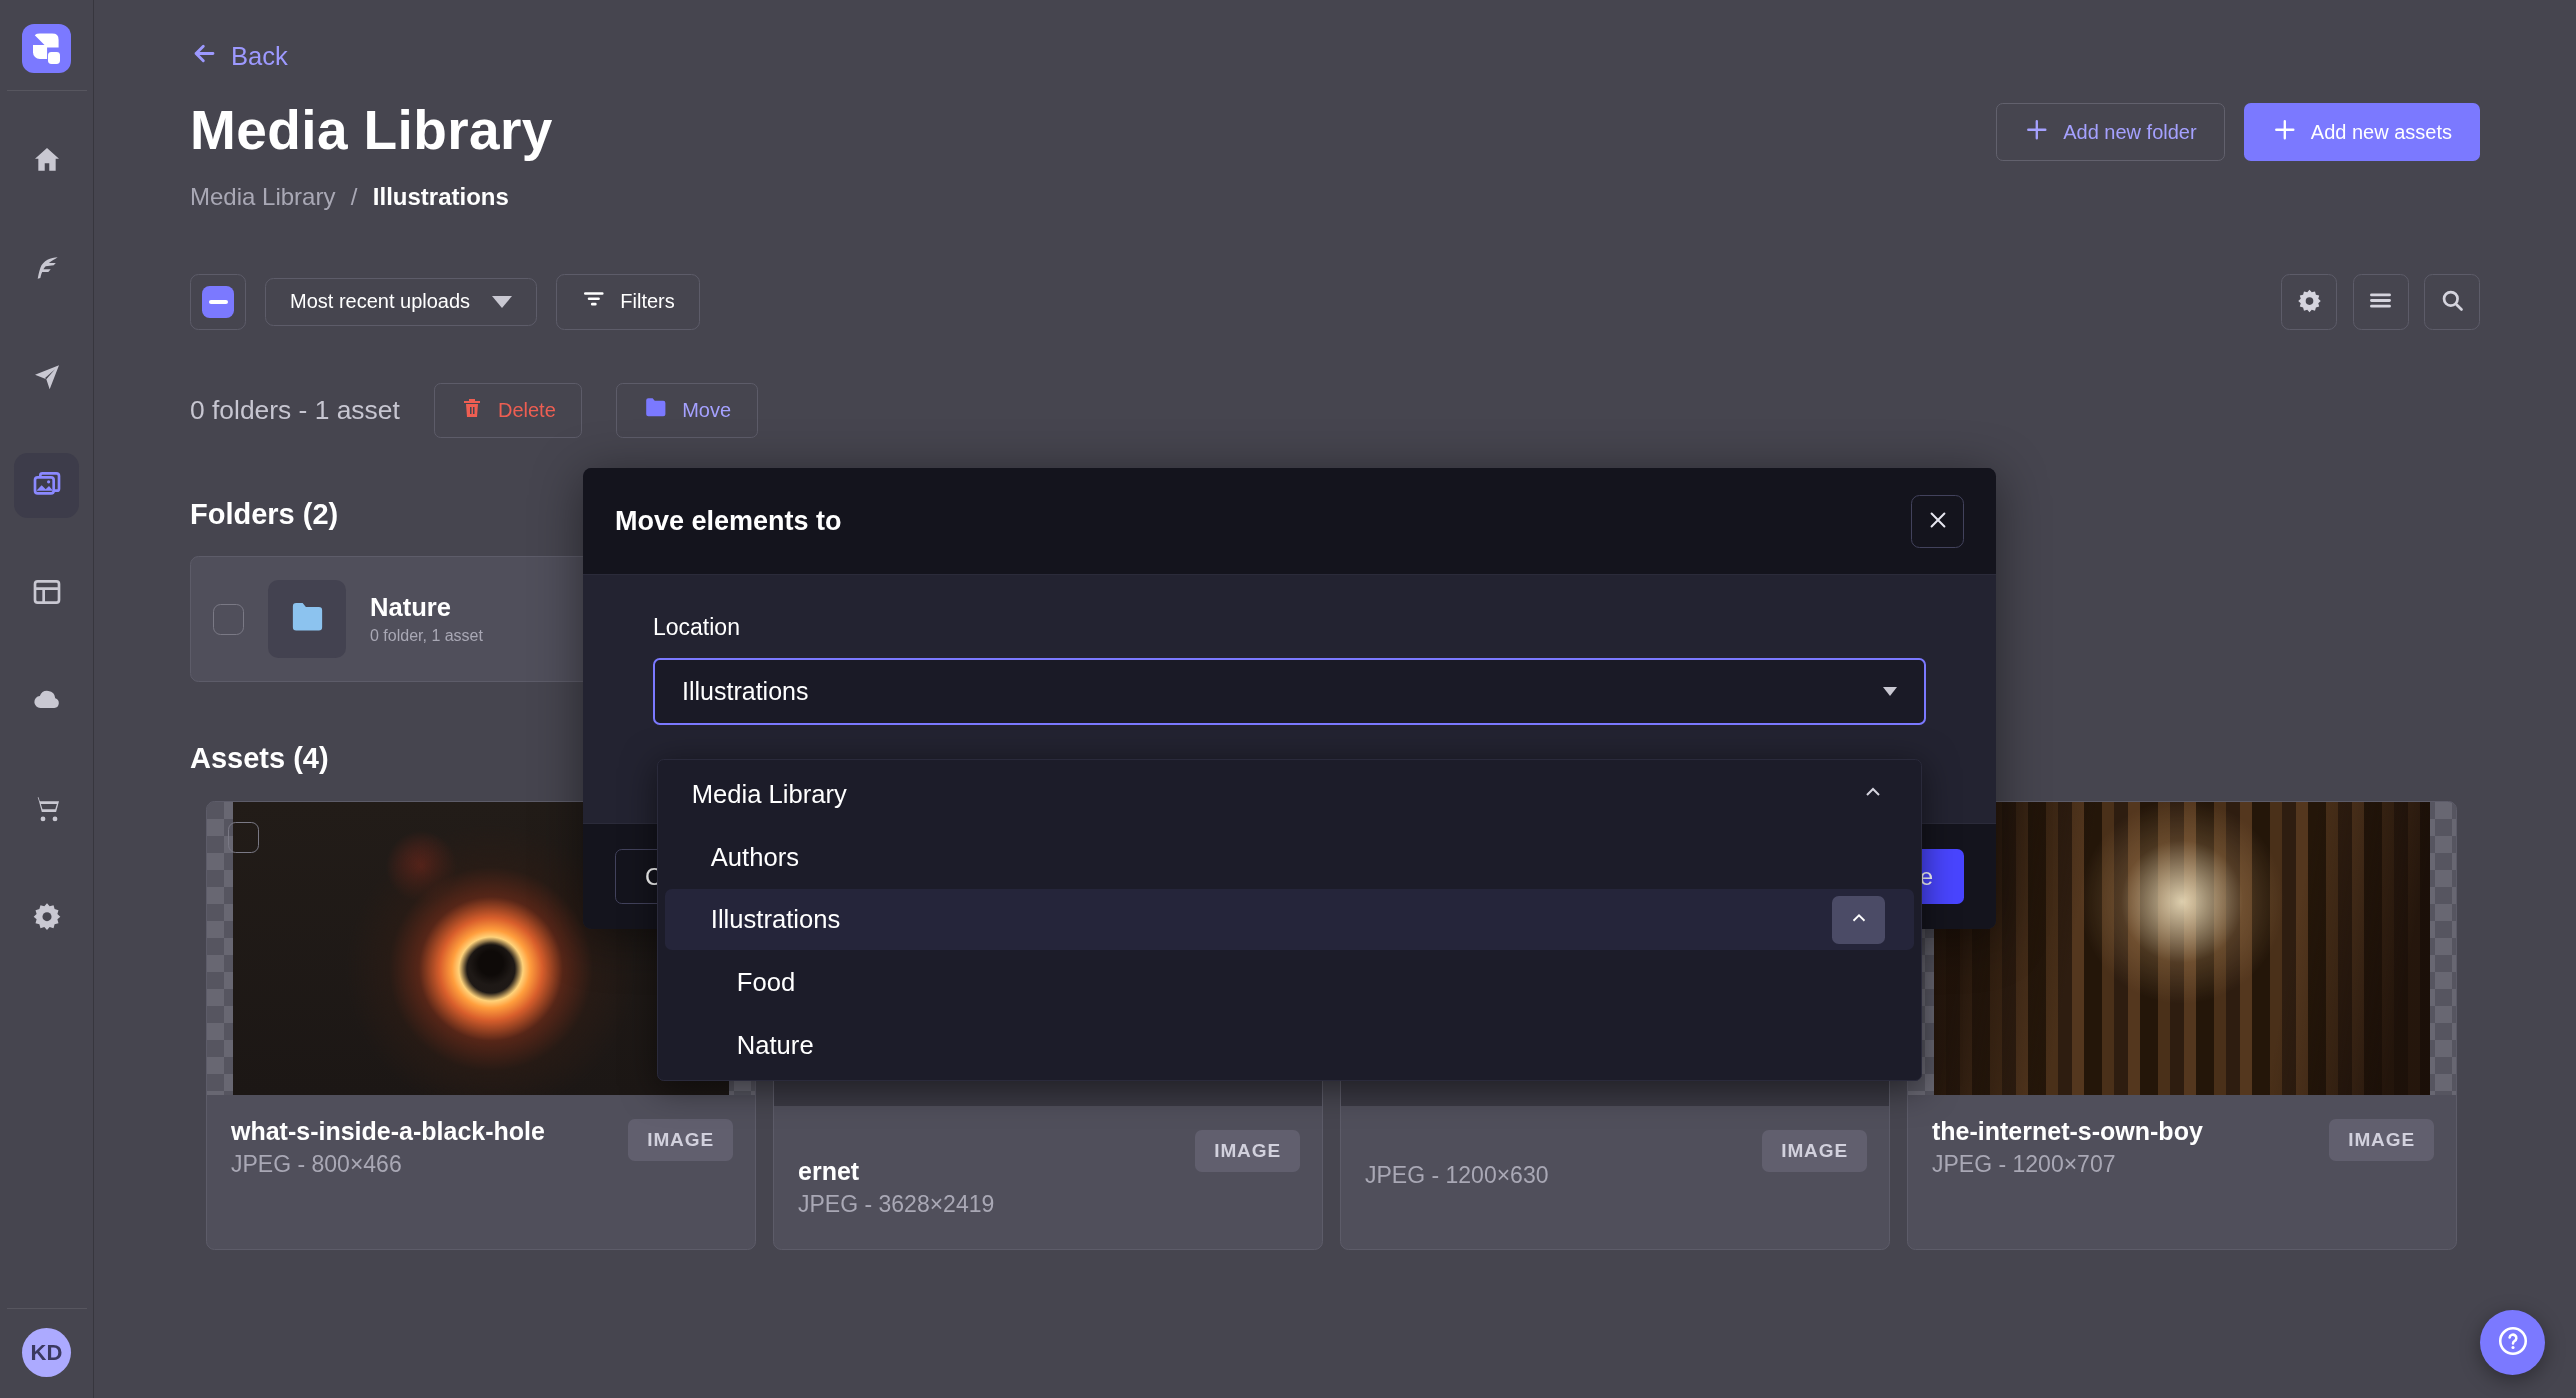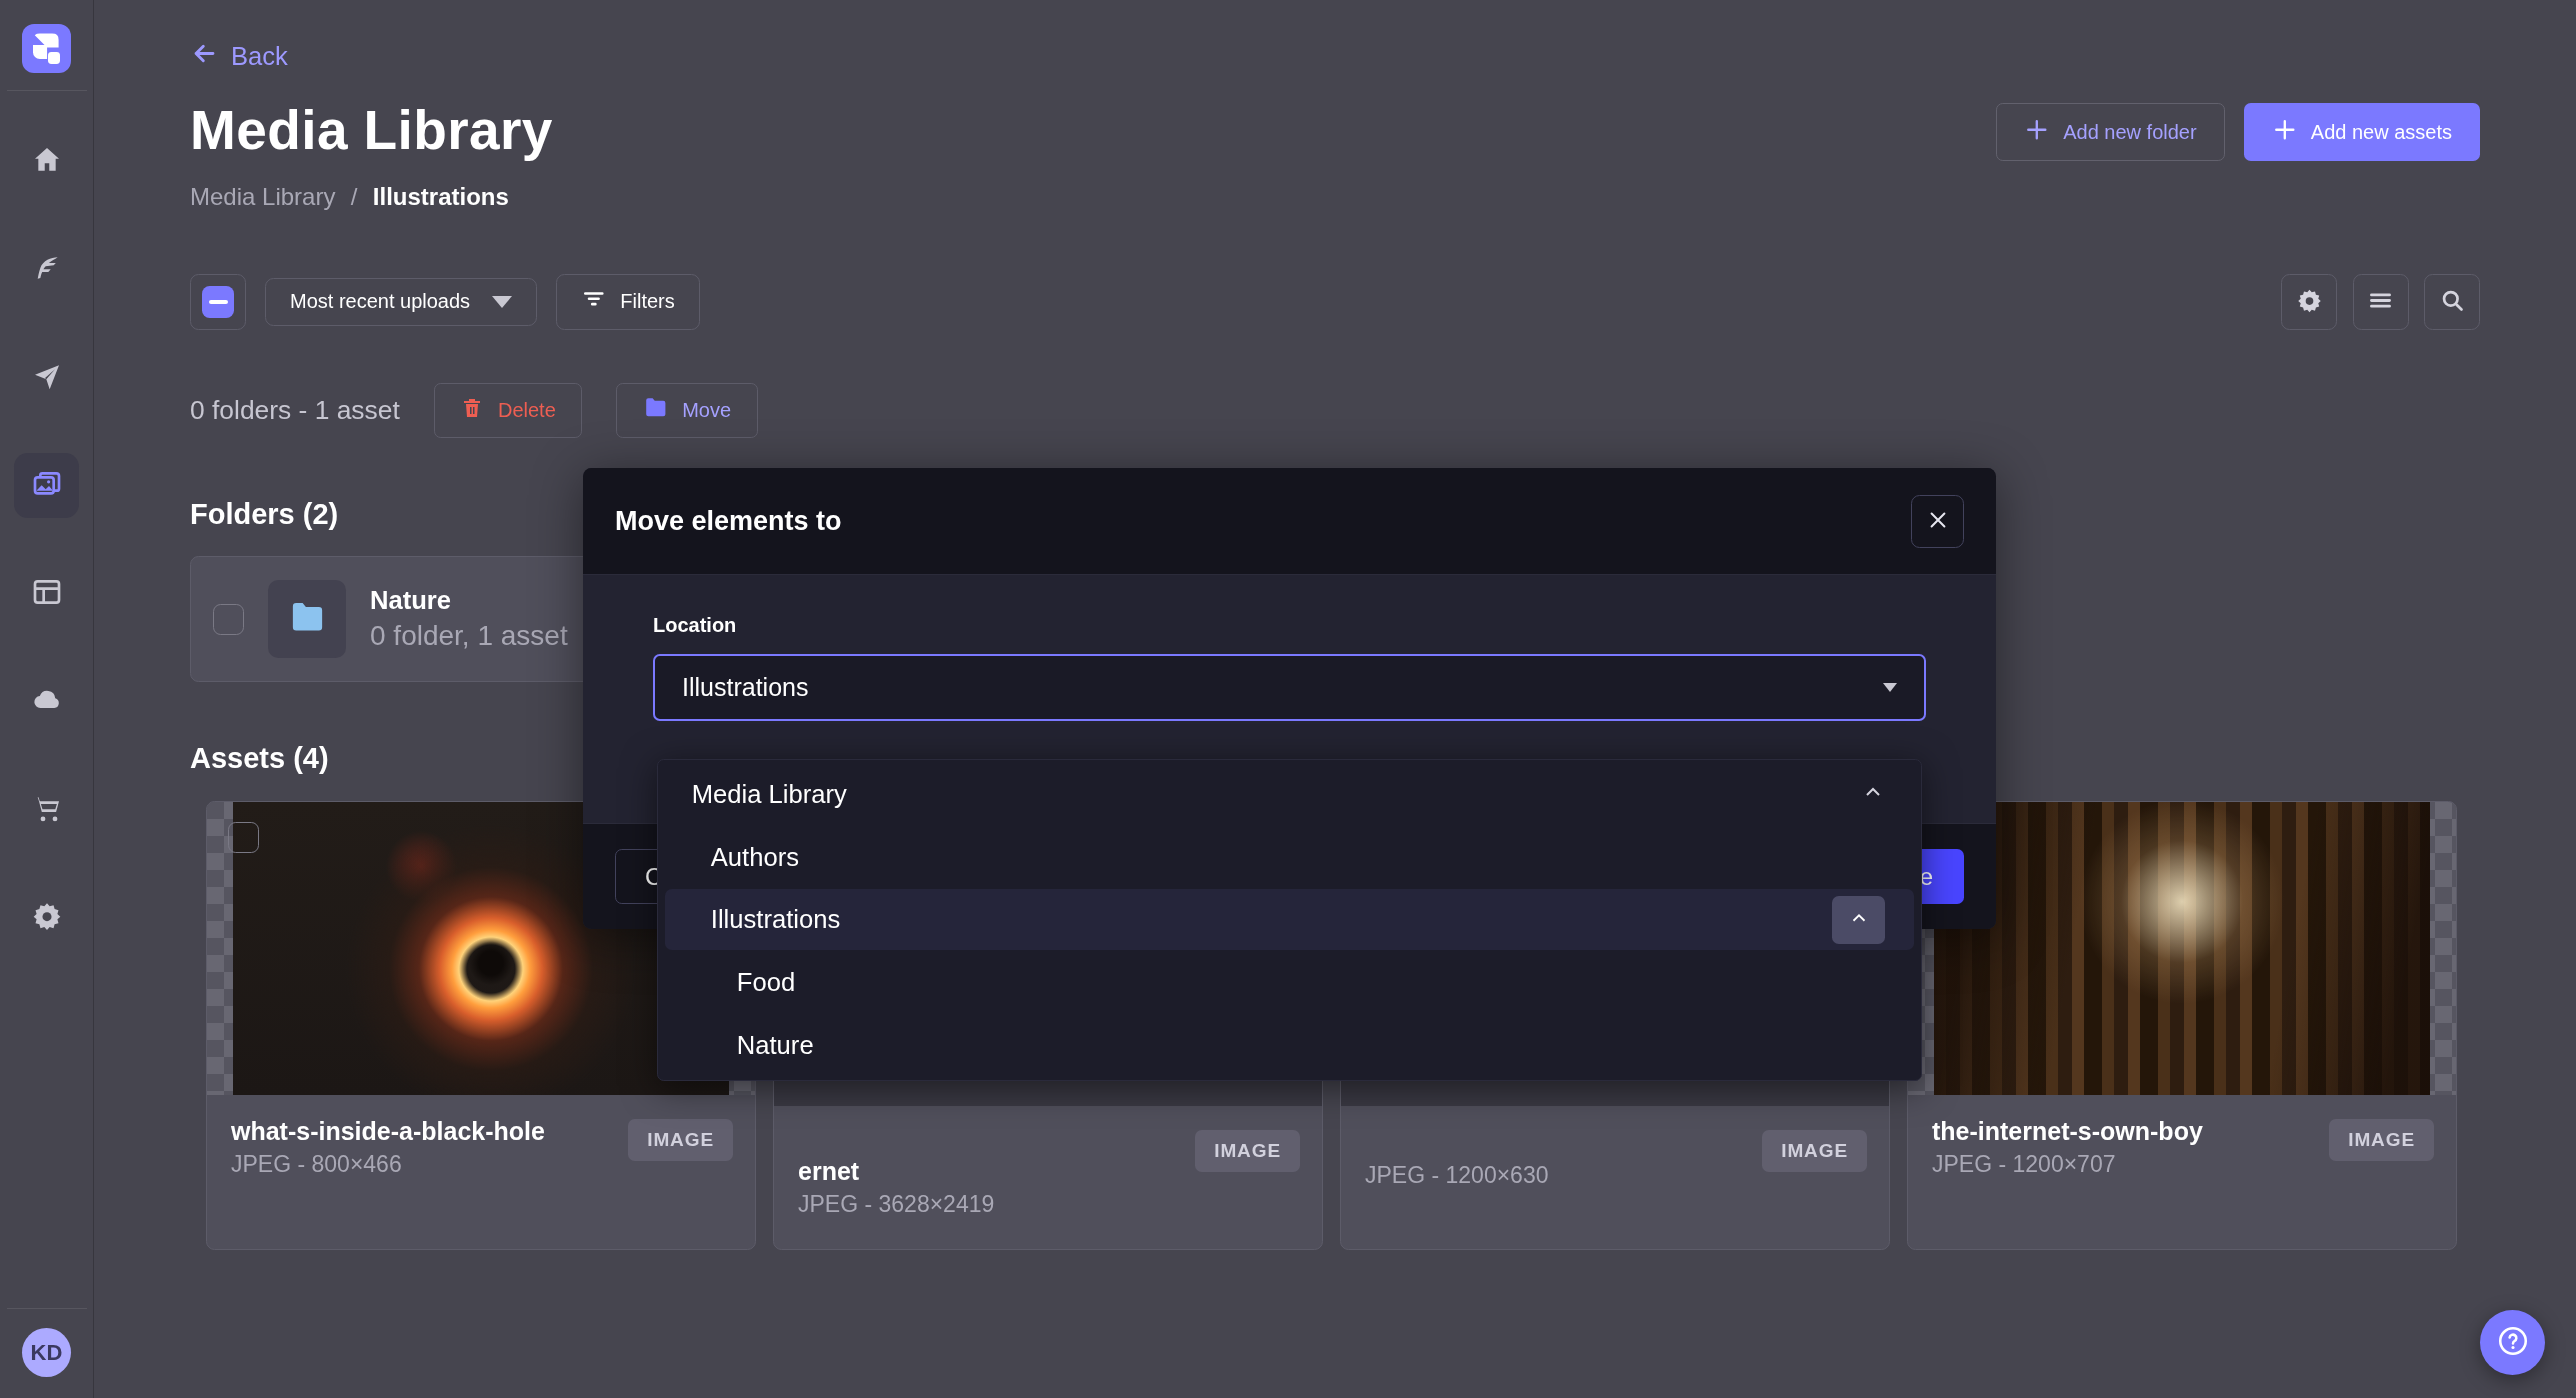--- a/index.html
+++ b/index.html
@@ -89,21 +89,21 @@
 
   .folder-card {
     margin-top: 25.6px; width: 550px; height: 126px;
     background: #504F5B; border: 0.9px solid #5D5C69; border-radius: 8.5px;
     display: flex; align-items: center; padding: 0 22px; gap: 24px; cursor: pointer;
   }
   .checkbox { width: 31px; height: 31px; border: 1.7px solid #7A7985; border-radius: 7.7px; background: transparent; flex: none; cursor: pointer; }
   .folder-tile { width: 78px; height: 78px; border-radius: 10.2px; background: #434250; display: flex; align-items: center; justify-content: center; color: #8CC3EF; flex: none; }
   .folder-tile svg { width: 39px; height: 39px; }
   .folder-name { font-size: 25.6px; font-weight: bold; }
-  .folder-meta { font-size: 28px; color: #A9A8B5; margin-top: 5px; }
+  .folder-meta { font-size: 16px; color: #A9A8B5; margin-top: 5px; }
 
   .assets-grid { position: relative; margin-top: 25.6px; display: flex; gap: 17px; padding-left: 16px; }
   .asset-card {
     width: 550px; background: #504F5B; border: 0.9px solid #5D5C69; border-radius: 8.5px;
     overflow: hidden; position: relative; cursor: pointer;
   }
   .asset-media {
     height: 293px; position: relative;
     background:
       repeating-conic-gradient(#686772 0% 25%, #565560 0% 50%);
@@ -148,21 +148,21 @@
     height: 107px; background: #14141D; border-bottom: 0.9px solid #2B2B3A;
     display: flex; align-items: center; justify-content: space-between; padding: 0 32px; flex: none;
   }
   .modal-title { font-size: 27px; font-weight: bold; }
   .modal-close {
     width: 53px; height: 53px; border: 0.9px solid #42425C; border-radius: 8.5px;
     background: transparent; color: #E6E6F0; display: flex; align-items: center; justify-content: center; cursor: pointer;
   }
   .modal-close svg { width: 22px; height: 22px; }
   .modal-body { flex: 1; padding: 39px 70px 0 70px; }
-  .field-label { font-size: 20px; font-weight: bold; }
+  .field-label { font-size: 23px; font-weight: normal; }
   .location-select {
     margin-top: 17px; height: 67px; border: 2.6px solid #7B79FF; border-radius: 6.8px;
     background: #1A1A26; display: flex; align-items: center; justify-content: space-between;
     padding: 0 27px; cursor: pointer;
   }
   .location-select .value { font-size: 25px; }
   .caret-down-sm { width: 0; height: 0; border-left: 7.7px solid transparent; border-right: 7.7px solid transparent; border-top: 9.4px solid #C9C8D2; }
   .modal-footer {
     height: 106px; background: #14141D; border-top: 0.9px solid #2B2B3A;
     display: flex; align-items: center; justify-content: space-between; padding: 0 32px; flex: none;

